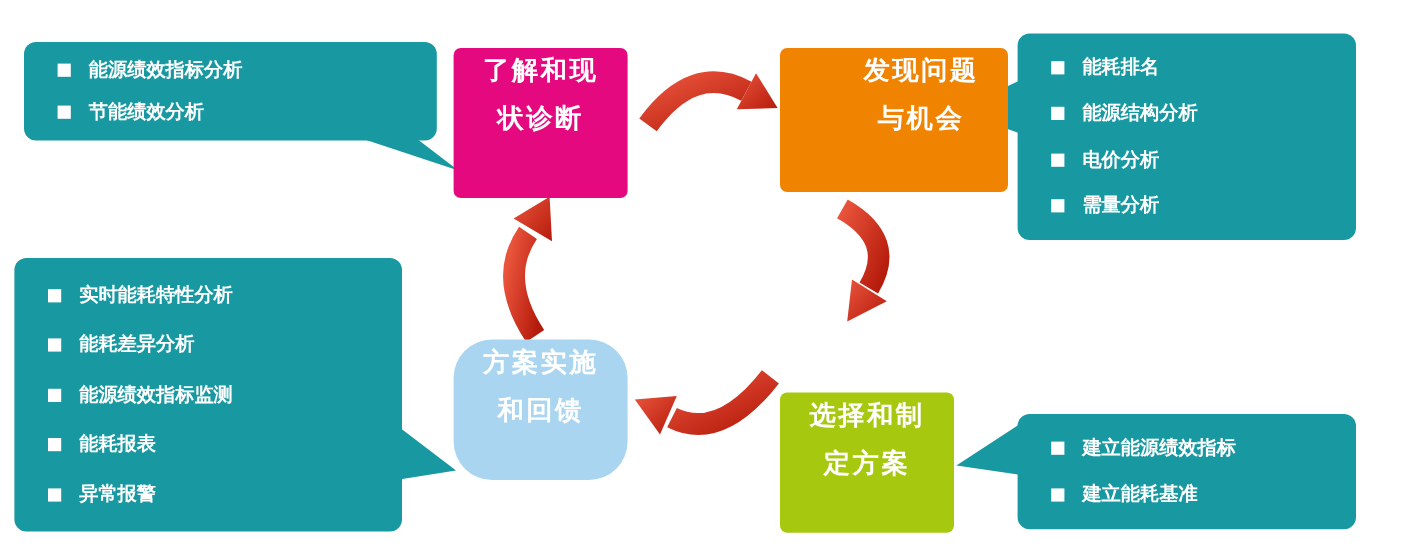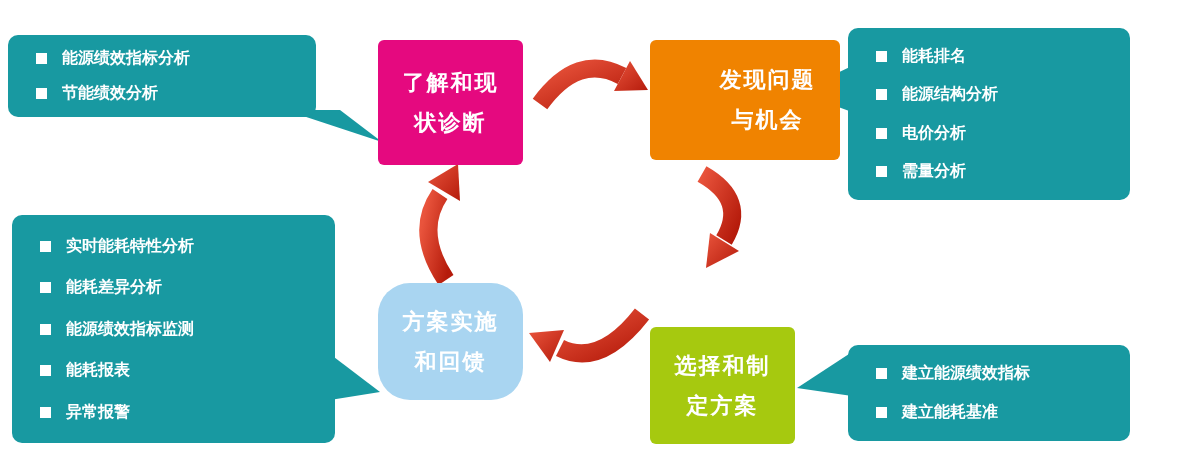--- a/index.html
+++ b/index.html
@@ -16,28 +16,28 @@
   .callout ul {
     list-style:none; margin:0; padding:0 10px 0 28px; height:100%;
     display:flex; flex-direction:column; justify-content:space-evenly; box-sizing:border-box;
   }
   .callout li { display:flex; align-items:center; gap:15px; font-size:16px; font-weight:700; white-space:nowrap; }
   .bullet { width:11px; height:11px; background:#ffffff; flex:0 0 11px; }
 
   .step {
     position:absolute; border-radius:6px; color:#ffffff; font-weight:700;
     font-size:22px; letter-spacing:2px; line-height:1.8; text-align:center;
-    display:flex; flex-direction:column; align-items:center; justify-content:center;
+    display:flex; flex-direction:column; align-items:center; 
   }
   .step-understand { left:378px; top:40px;  width:145px; height:125px; background:#e5097f; }
   .step-discover   { left:650px; top:40px;  width:145px; height:120px; background:#f08300;padding-left:45px; }
   .step-implement  { left:378px; top:283px; width:145px; height:117px; background:#a9d5f1;border-radius:32px; }
   .step-select     { left:650px; top:283px; width:145px; height:117px; background:#a6c90f;margin-top:44px; }
 
-  .callout-tl { left:8px;  top:35px;  width:308px; height:82px;  }
+  .callout-tl { left:20px;  top:35px;  width:344px; height:82px;  }
   .callout-r  { left:848px; top:28px;  width:282px; height:172px;font-family:Liberation Mono, monospace; }
   .callout-bl { left:12px;  top:215px; width:323px; height:228px; }
   .callout-br { left:848px; top:345px; width:282px; height:96px;  }
 </style>
 </head>
 <body>
 
 <div class="canvas">
 
   <svg class="overlay" viewBox="0 0 1189 465">

